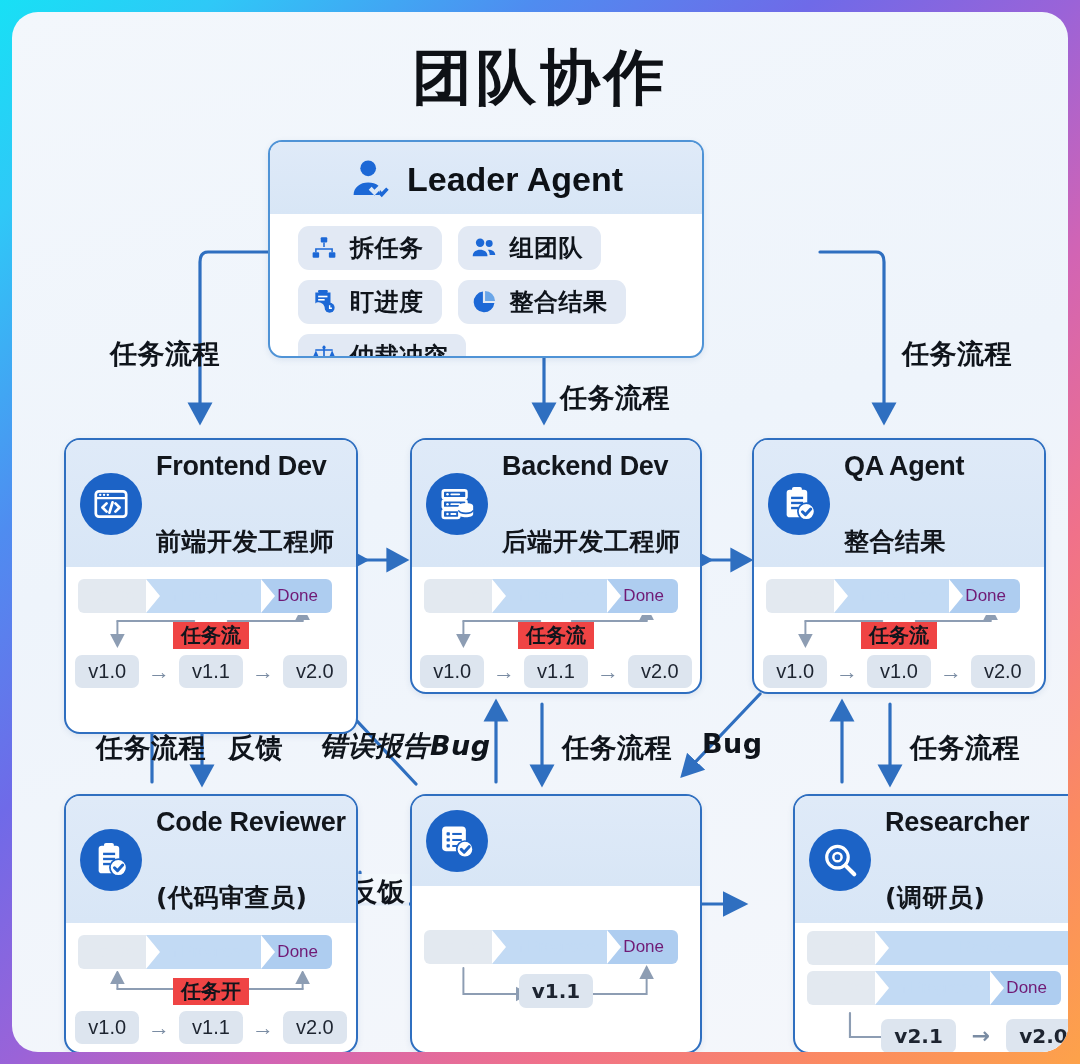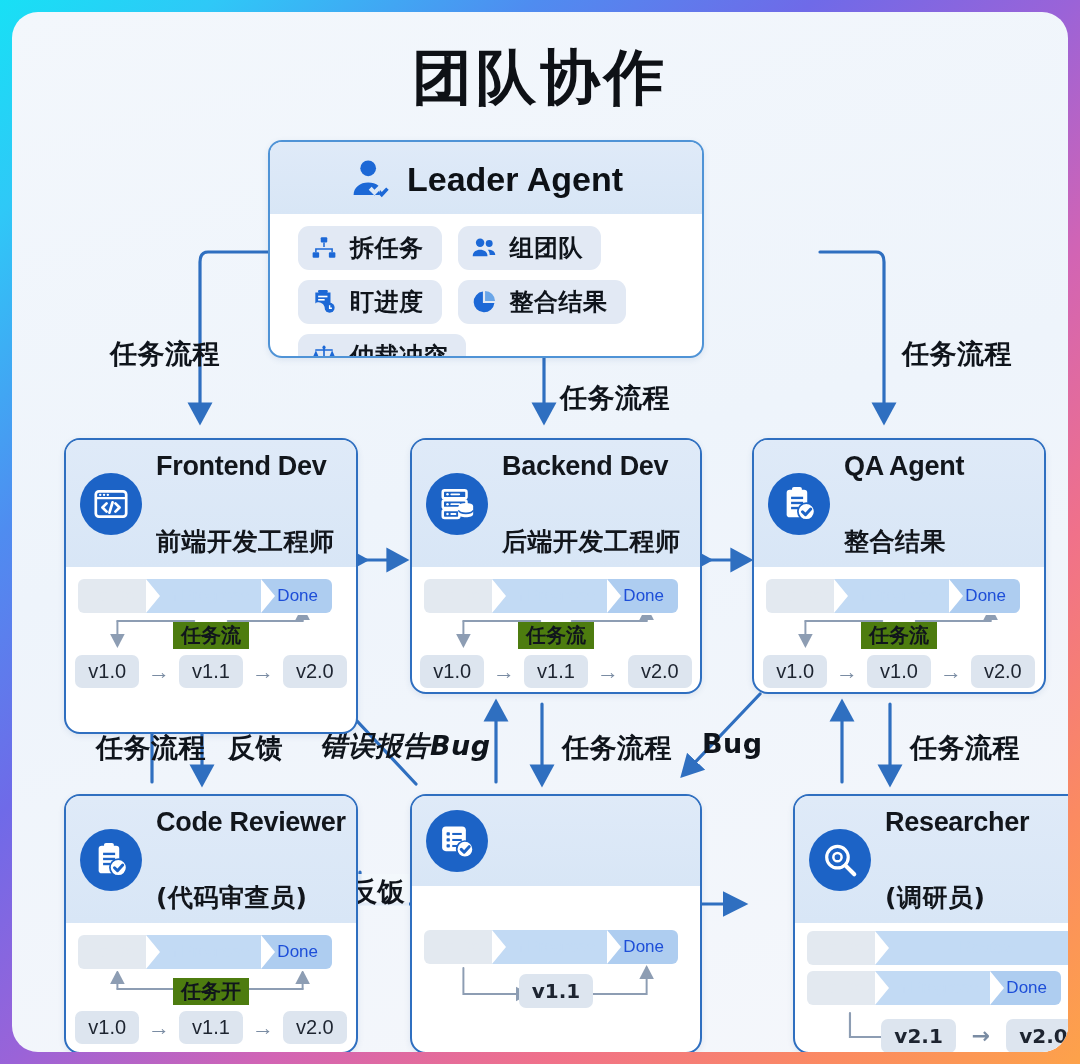--- a/index.html
+++ b/index.html
@@ -65,21 +65,21 @@
     font-family: "DejaVu Sans", "Liberation Sans", sans-serif;
     margin-top: 48px;
   }
   .card-body { padding: 12px 12px 14px 12px; position: relative; }
 
   
   .kanban { display: flex; align-items: stretch; height: 34px; }
   .kstep {
     position: relative;
     display: flex; align-items: center; justify-content: center;
-    font-size: 17px; color: #1d4ed8; font-weight: 400;
+    font-size: 17px; color: #701a75; font-weight: 400;
     padding: 0 12px 0 16px;
   }
   .kstep:first-child { padding-left: 12px; border-radius: 6px 0 0 6px; }
   .kstep:last-child  { border-radius: 0 6px 6px 0; padding-right: 14px; }
   .k0 { background: #e3e9f0; }
   .k1 { background: #c2daf4; }
   .k2 { background: #aecdf0; }
   .kstep.arrowed::after {
     content: ""; position: absolute; right: -13px; top: 0; z-index: 2;
     width: 0; height: 0;
@@ -97,21 +97,21 @@
     border-left: 14px solid #ffffff;
   }
 
   
   .flowrow {
     position: relative; height: 40px; margin-top: 2px;
     display: flex; align-items: center; justify-content: center;
   }
   .flowrow .fl-label {
     position: relative; z-index: 2;
-    background: #4d7c0f; padding: 0 8px;
+    background: #ef4444; padding: 0 8px;
     font-size: 20px; font-weight: 700; color: #10151c;
     font-family: "DejaVu Sans", "Liberation Sans", sans-serif;
   }
   .flowrow svg { position: absolute; inset: 0; width: 100%; height: 100%; }
 
   
   .versions { display: flex; align-items: center; justify-content: center; gap: 0; }
   .vchip {
     background: #dde5ef; border-radius: 7px;
     padding: 5px 13px; font-size: 20px; color: #1d2430;

